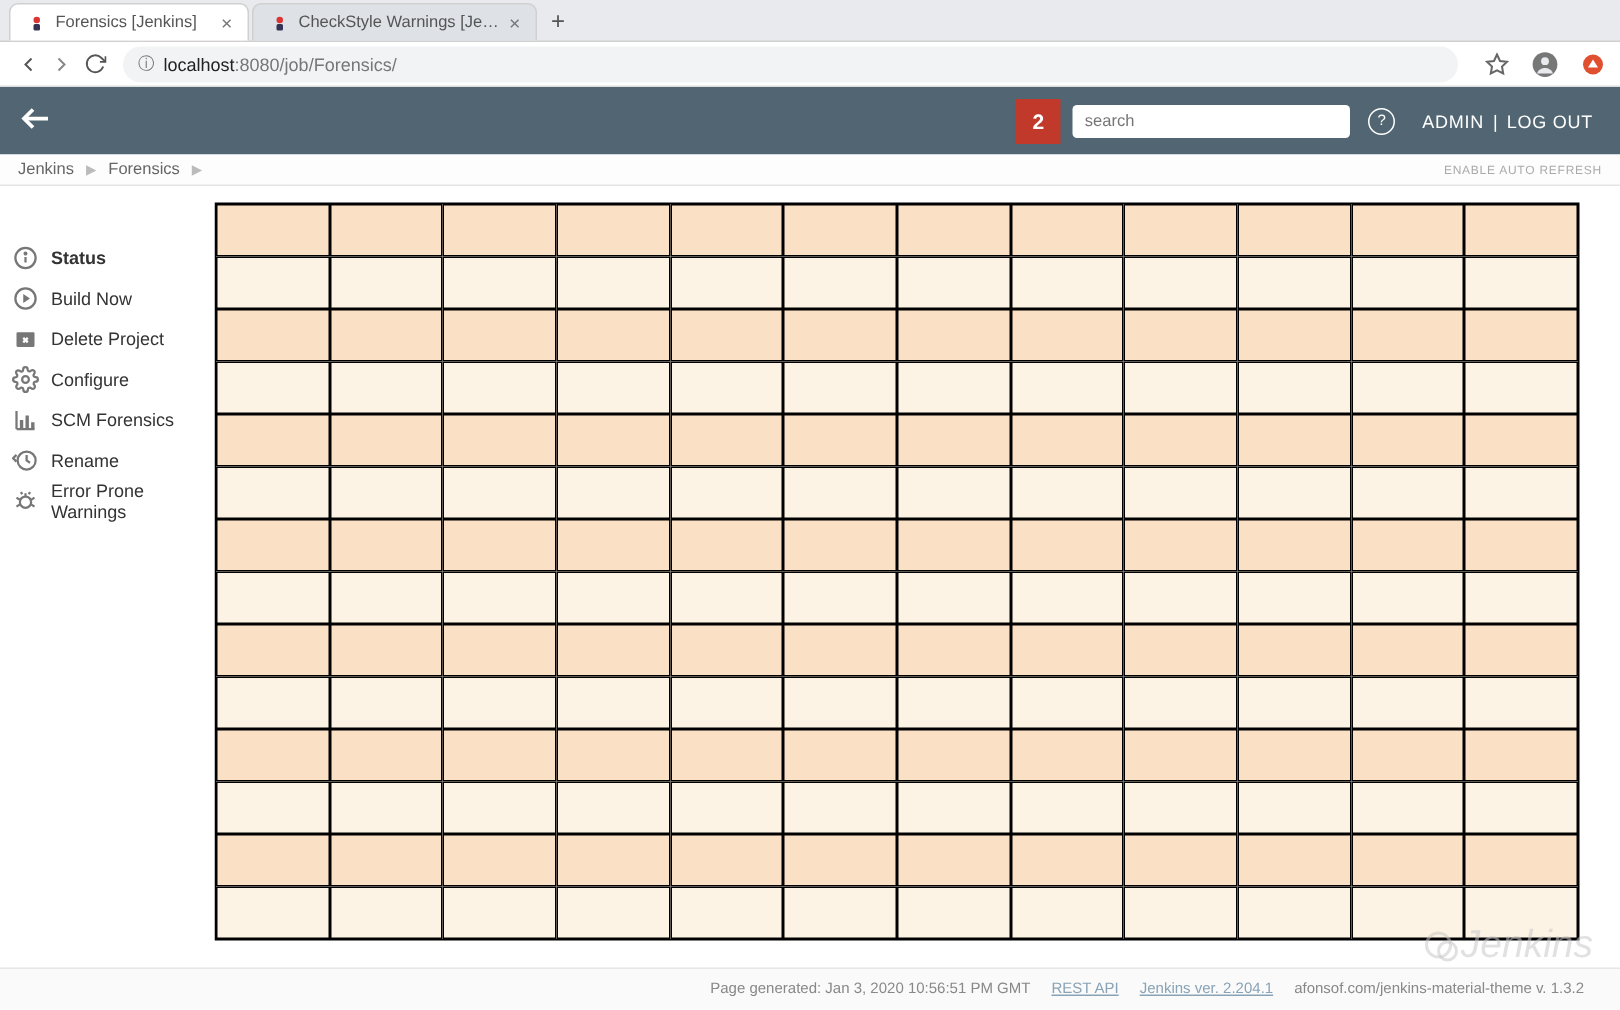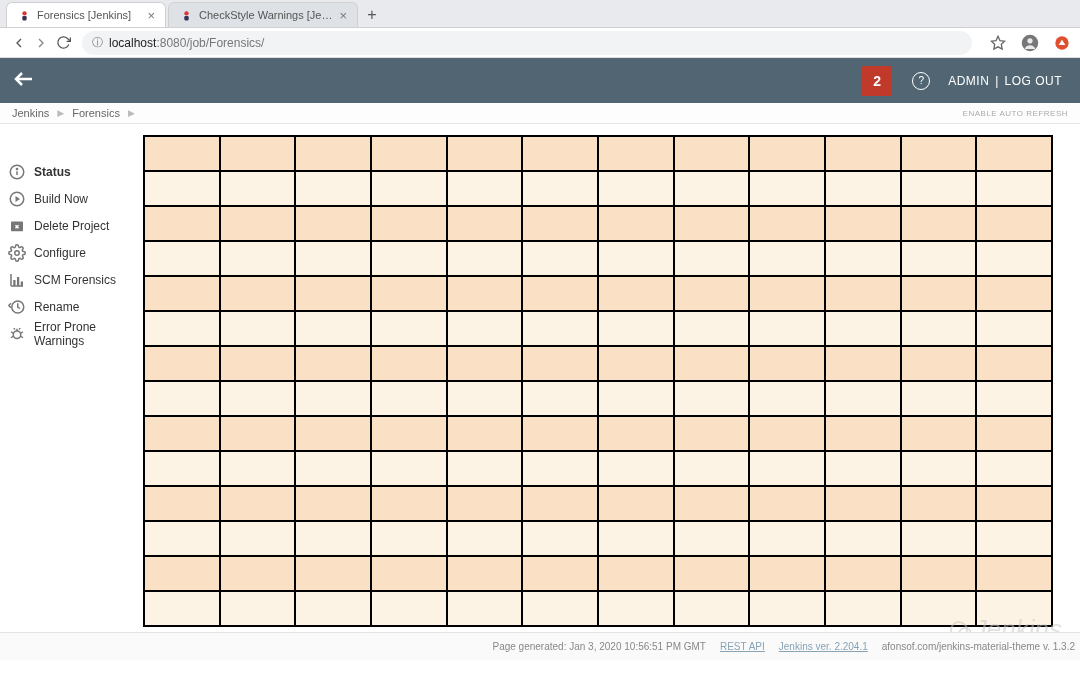--- a/index.html
+++ b/index.html
@@ -48,21 +48,21 @@
 .side-icon { width: 18px; height: 18px; display: flex; align-items: center; justify-content: center; flex-shrink: 0; }
 
 .main-area { flex: 1; padding: 11px 18px 0 0; overflow: hidden; }
 .grid-table { border: 1px solid #000; width: 910px; border-collapse: collapse; }
 .grid-row { display: flex; }
 .grid-cell { flex: 1; height: 35px; border: 1px solid #000; }
 .grid-row:nth-child(odd) .grid-cell { background: #fae0c5; }
 .grid-row:nth-child(even) .grid-cell { background: #fdf3e4; }
 
 
-.footer { height: 28px; border-top: 1px solid #e5e5e5; background: #fafafa; display: flex; align-items: center; justify-content: flex-end; padding: 0 5px; font-size: 10px; color: #888; gap: 14px; position: absolute; bottom: 13px; width: 1080px; }
+.footer { height: 28px; border-top: 1px solid #e5e5e5; background: #fafafa; display: flex; align-items: center; justify-content: flex-end; padding: 0 24px; font-size: 10px; color: #888; gap: 14px; position: absolute; bottom: 0; width: 1080px; }
 .footer a { color: #88a3b6; cursor: pointer; text-decoration: underline; }
 
 .watermark { position: absolute; right: 18px; bottom: 28px; color: rgba(200,200,200,0.55); font-size: 26px; font-style: italic; pointer-events: none; display: flex; align-items: center; gap: 6px; }
 .wm-circle { width: 18px; height: 18px; border: 2px solid rgba(200,200,200,0.55); border-radius: 50%; position: relative; }
 .wm-circle::after { content:''; width:10px; height:10px; border:2px solid rgba(200,200,200,0.55); border-radius:50%; position:absolute; right:-6px; top:4px; background:transparent;}
 </style>
 </head>
 <body>
 
 <div class="browser-tabs">
@@ -134,20 +134,21 @@
 
 <div class="jenkins-header">
   <div class="back-arrow">
     <svg width="24" height="24" viewBox="0 0 24 24" fill="none" stroke="currentColor" stroke-width="2.5">
         <line x1="20" y1="12" x2="4" y2="12"></line>
         <polyline points="10 18 4 12 10 6"></polyline>
       </svg>
   </div>
   <div class="header-spacer"></div>
   <div class="notif-badge">2</div>
+  <input class="search-box" placeholder="search" style="">
   <div class="help-icon">?</div>
   <span class="header-link">ADMIN</span>
   <span class="pipe">|</span>
   <span class="header-link">LOG OUT</span>
 </div>
 
 <div class="breadcrumb-bar">
   <span class="crumb">Jenkins</span>
   <span class="crumb-sep">▶</span>
   <span class="crumb">Forensics</span>

